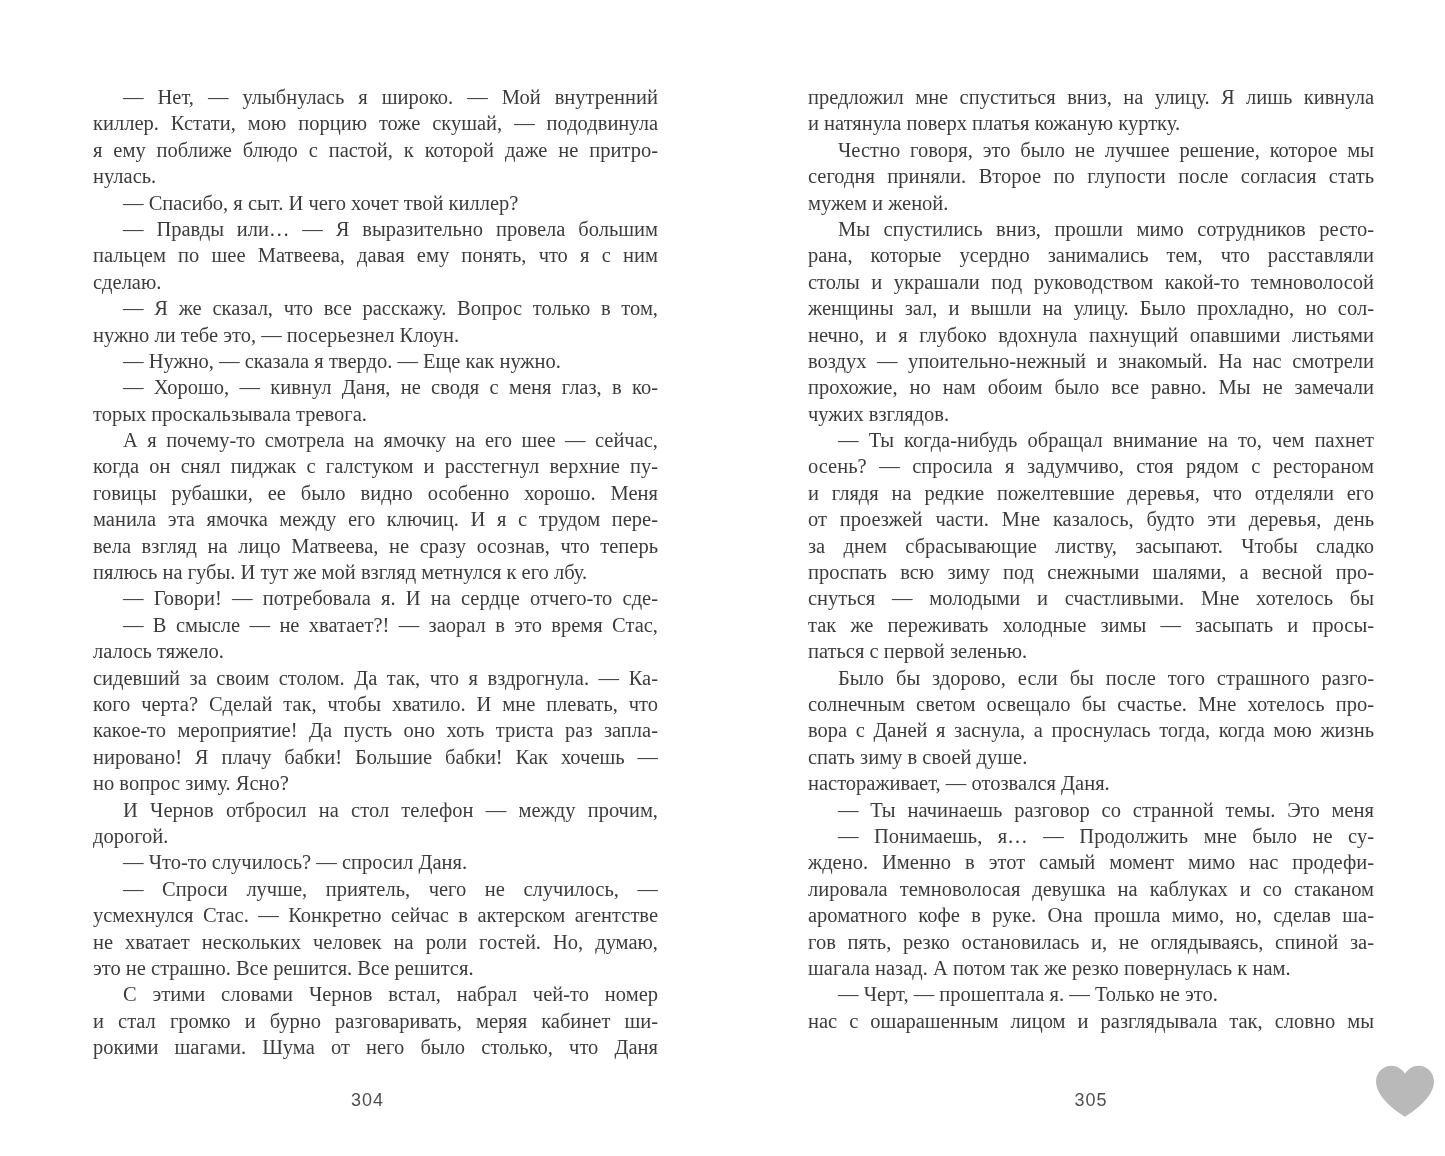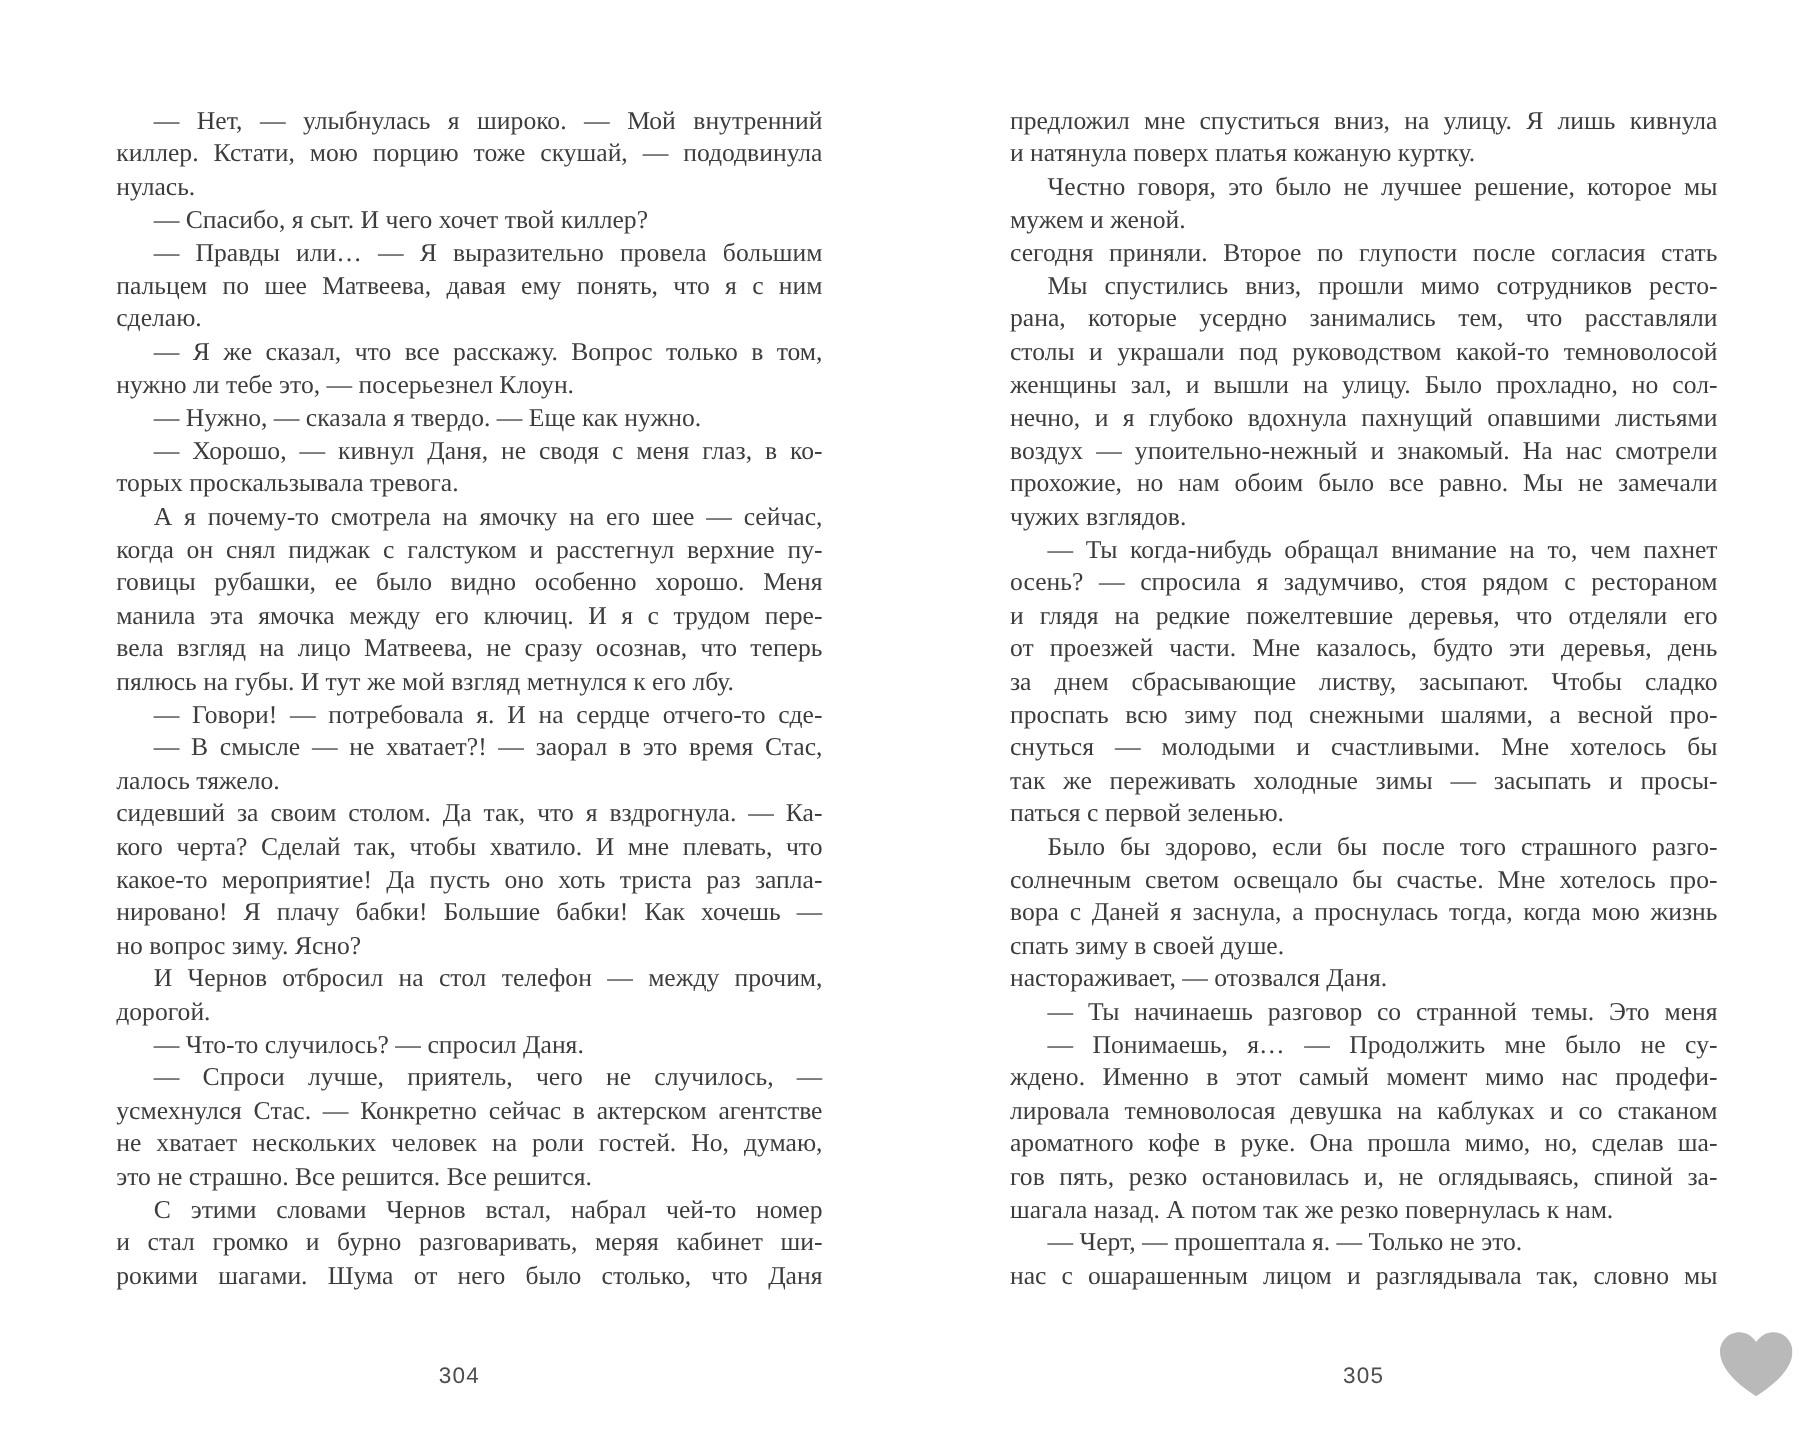--- a/index.html
+++ b/index.html
@@ -25,20 +25,21 @@
   #num-right{left:808px;width:566px;text-align:center;}
   .heart{position:absolute;left:1376px;top:1064px;width:58px;height:56px;cursor:pointer;}
 </style>
 </head>
 <body>
 
 <div>
   <div id="left-text" class="textcol">
       <div class="line indent">— Нет, — улыбнулась я широко. — Мой внутренний</div>
       <div class="line">киллер. Кстати, мою порцию тоже скушай, — пододвинула</div>
+      <div class="line">я ему поближе блюдо с пастой, к которой даже не притро-</div>
       <div class="line end">нулась.</div>
       <div class="line indent end">— Спасибо, я сыт. И чего хочет твой киллер?</div>
       <div class="line indent">— Правды или… — Я выразительно провела большим</div>
       <div class="line">пальцем по шее Матвеева, давая ему понять, что я с ним</div>
       <div class="line end">сделаю.</div>
       <div class="line indent">— Я же сказал, что все расскажу. Вопрос только в том,</div>
       <div class="line end">нужно ли тебе это, — посерьезнел Клоун.</div>
       <div class="line indent end">— Нужно, — сказала я твердо. — Еще как нужно.</div>
       <div class="line indent">— Хорошо, — кивнул Даня, не сводя с меня глаз, в ко-</div>
       <div class="line end">торых проскальзывала тревога.</div>
@@ -64,22 +65,22 @@
       <div class="line">не хватает нескольких человек на роли гостей. Но, думаю,</div>
       <div class="line end">это не страшно. Все решится. Все решится.</div>
       <div class="line indent">С этими словами Чернов встал, набрал чей-то номер</div>
       <div class="line">и стал громко и бурно разговаривать, меряя кабинет ши-</div>
       <div class="line">рокими шагами. Шума от него было столько, что Даня</div>
     </div>
   <div id="right-text" class="textcol">
       <div class="line">предложил мне спуститься вниз, на улицу. Я лишь кивнула</div>
       <div class="line end">и натянула поверх платья кожаную куртку.</div>
       <div class="line indent">Честно говоря, это было не лучшее решение, которое мы</div>
+      <div class="line">сегодня приняли. Второе по глупости после согласия стать</div>
       <div class="line end">мужем и женой.</div>
-      <div class="line">сегодня приняли. Второе по глупости после согласия стать</div>
       <div class="line indent">Мы спустились вниз, прошли мимо сотрудников ресто-</div>
       <div class="line">рана, которые усердно занимались тем, что расставляли</div>
       <div class="line">столы и украшали под руководством какой-то темноволосой</div>
       <div class="line">женщины зал, и вышли на улицу. Было прохладно, но сол-</div>
       <div class="line">нечно, и я глубоко вдохнула пахнущий опавшими листьями</div>
       <div class="line">воздух — упоительно-нежный и знакомый. На нас смотрели</div>
       <div class="line">прохожие, но нам обоим было все равно. Мы не замечали</div>
       <div class="line end">чужих взглядов.</div>
       <div class="line indent">— Ты когда-нибудь обращал внимание на то, чем пахнет</div>
       <div class="line">осень? — спросила я задумчиво, стоя рядом с рестораном</div>

